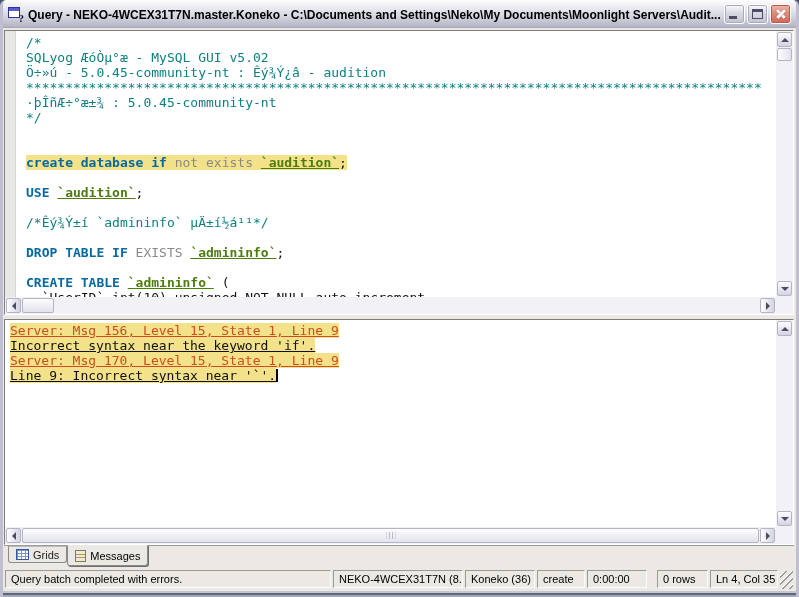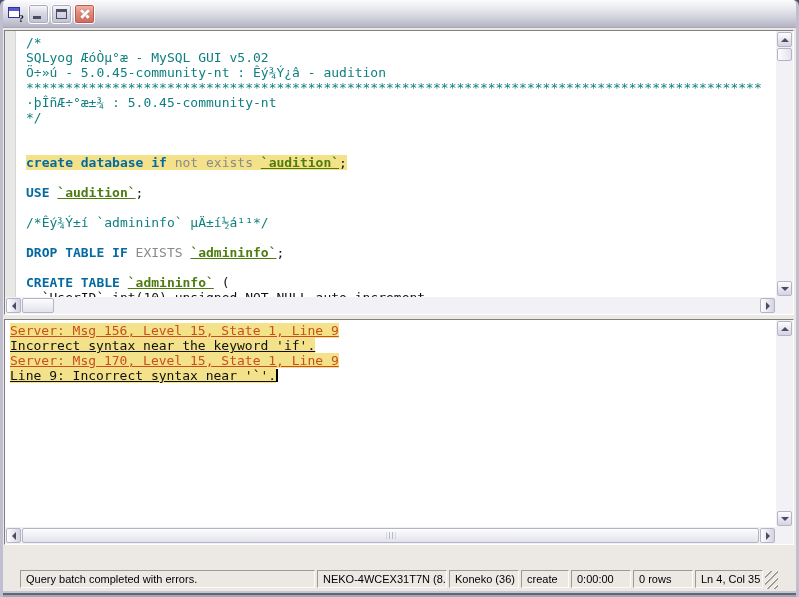--- a/index.html
+++ b/index.html
@@ -93,43 +93,44 @@
   .tab.active{height:21px;margin-top:-1px;border-top:1px solid #ece9e5;box-shadow:1px 1px 0 #6f6f6f;z-index:2;}
   .tab:not(.active){height:17px;margin-top:0;border-top:1px solid #bdbdbd;color:#222;}
   .tabicon{display:inline-block;position:relative;}
   .icon-grids{width:13px;height:11px;background:#fff;border:1px solid #3355aa;
     background-image:linear-gradient(#7a93cc 1px,transparent 1px),linear-gradient(90deg,#7a93cc 1px,transparent 1px);
     background-size:4px 3px;}
   .icon-messages{width:11px;height:12px;background:linear-gradient(180deg,#ffe98c,#f7d455);border:1px solid #8a7а44;border:1px solid #8a7a44;
     background-image:linear-gradient(transparent 3px,#b89a3c 3px,#b89a3c 4px,transparent 4px,transparent 6px,#b89a3c 6px,#b89a3c 7px,transparent 7px);}
   
   .statusbar{position:absolute;left:1px;right:2px;top:539px;height:24px;background:#ece9e5;
-    display:flex;align-items:center;gap:2px;padding:0 16px;font-size:11px;color:#000;}
+    display:flex;align-items:center;gap:2px;padding:0 1px;font-size:11px;color:#000;}
   .spanel{height:18px;line-height:17px;padding:0 5px;white-space:nowrap;overflow:hidden;
     border:1px solid;border-color:#9b9b93 #fbfbf8 #fbfbf8 #9b9b93;background:#ece9e5;}
   .sp-msg{flex:1;}
   .sp-server{width:130px;}
   .sp-user{width:70px;}
   .sp-db{width:48px;}
   .sp-time{width:60px;}
-  .sp-rows{width:60px;}
+  .sp-rows{width:51px;margin-left:8px;}
   .sp-pos{width:68px;}
   .grip{width:13px;height:18px;align-self:flex-end;margin-bottom:2px;
     background:repeating-linear-gradient(135deg,transparent 0 3px,#fff 3px 4px,#9b9b93 4px 5px);}
 </style>
 </head>
 <body>
 
 <div class="window">
 
   <div class="titlebar">
     <span class="win-icon">
       <span class="pane"></span>
         <span class="qm">?</span>
     </span>
+    <span class="title-text">Query - NEKO-4WCEX31T7N.master.Koneko - C:\Documents and Settings\Neko\My Documents\Moonlight Servers\Audit...</span>
     <span class="winbtns">
       <span class="winbtn">
           <span class="glyph-min"></span>
         </span>
       <span class="winbtn">
           <span class="glyph-max"></span>
         </span>
       <span class="winbtn close">
           <span class="glyph-x"></span>
         </span>
@@ -179,20 +180,30 @@
             <span class="arr arr-left"></span>
           </div>
         <div class="sb-thumb thumb-grip" style="left:17px;right:17px;top:1px;height:15px;"></div>
         <div class="sb-btn" style="right:1px;top:1px;">
             <span class="arr arr-right"></span>
           </div>
       </div>
       <div class="sb-corner"></div>
     </div>
 
+    <div class="tabbar">
+        <div class="tab">
+          <span class="tabicon icon-grids"></span>
+          <span class="tablabel">Grids</span>
+        </div>
+        <div class="tab active">
+          <span class="tabicon icon-messages"></span>
+          <span class="tablabel">Messages</span>
+        </div>
+      </div>
 
     <div class="statusbar">
       <div class="spanel sp-msg">Query batch completed with errors.</div>
       <div class="spanel sp-server">NEKO-4WCEX31T7N (8.0)</div>
       <div class="spanel sp-user">Koneko (36)</div>
       <div class="spanel sp-db">create</div>
       <div class="spanel sp-time">0:00:00</div>
       <div class="spanel sp-rows">0 rows</div>
       <div class="spanel sp-pos">Ln 4, Col 35</div>
       <div class="grip"></div>

